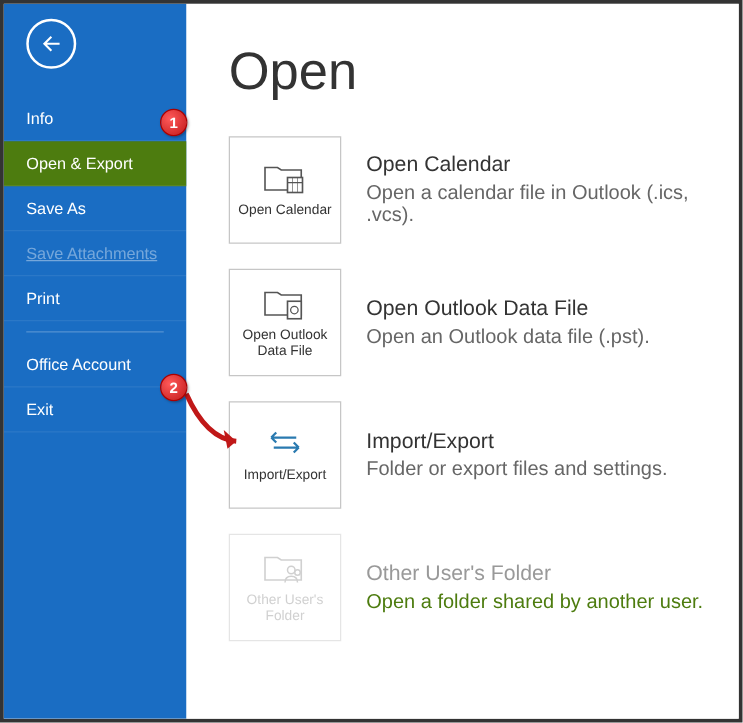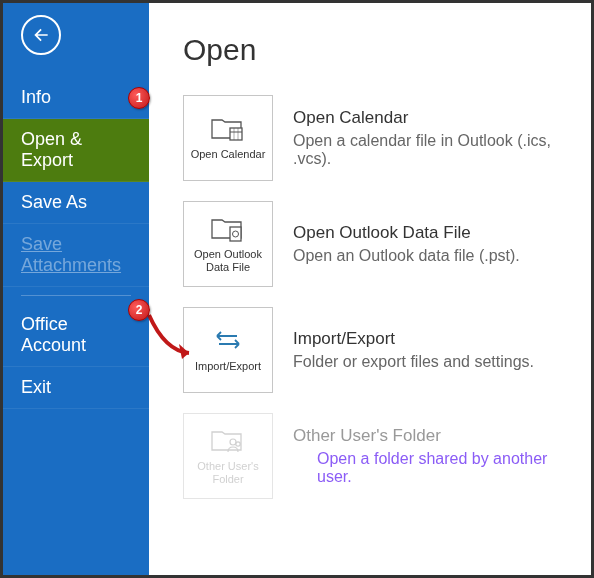--- a/index.html
+++ b/index.html
@@ -32,21 +32,21 @@
       margin-left: 18px;
       margin-bottom: 22px;
       display: flex;
       align-items: center;
       justify-content: center;
       cursor: pointer;
     }
     .back-button svg { width: 20px; height: 20px; }
     .sidebar-item {
       padding: 10px 18px;
-      font-size: 18px;
+      font-size: 13px;
       cursor: pointer;
       color: white;
       border-bottom: 1px solid rgba(255,255,255,0.08);
     }
     .sidebar-item.selected {
       background: #4d7c0f;
     }
     .sidebar-item.disabled {
       color: rgba(255,255,255,0.4);
       cursor: default;
@@ -57,21 +57,21 @@
       background: rgba(255,255,255,0.25);
       margin: 8px 18px;
     }
     .main {
       flex: 1;
       background: white;
       padding: 30px 20px 20px 34px;
       overflow-y: auto;
     }
     .page-title {
-      font-size: 30px;
+      font-size: 42px;
       font-weight: 300;
       color: #333;
       margin-bottom: 28px;
     }
     .option-row {
       display: flex;
       align-items: center;
       margin-bottom: 20px;
     }
     .tile {
@@ -114,21 +114,21 @@
       font-size: 17px;
       color: #333;
       margin-bottom: 4px;
       font-weight: 400;
     }
     .option-title.disabled { color: #999; }
     .option-desc {
       font-size: 16px;
       color: #666;
     }
-    .option-desc.disabled { color: #8b5cf6; margin-left: 24px; }
+    .option-desc.disabled { color: #4d7c0f; }
     .callout {
       position: absolute;
       width: 22px;
       height: 22px;
       background: radial-gradient(circle at 35% 35%, #ff5a5a, #c01818);
       border: 1px solid #a00;
       border-radius: 50%;
       color: white;
       font-size: 12px;
       font-weight: bold;
@@ -166,20 +166,23 @@
     </div>
     <div class="sidebar-item selected">
       <span>Open &amp; Export</span>
     </div>
     <div class="sidebar-item">
       <span>Save As</span>
     </div>
     <div class="sidebar-item disabled">
       <span>Save Attachments</span>
     </div>
+    <div class="sidebar-item">
+      <span>Print</span>
+    </div>
     <div class="sidebar-divider"></div>
     <div class="sidebar-item">
       <span>Office Account</span>
     </div>
     <div class="sidebar-item">
       <span>Exit</span>
     </div>
   </div>
 
   <div class="main">

